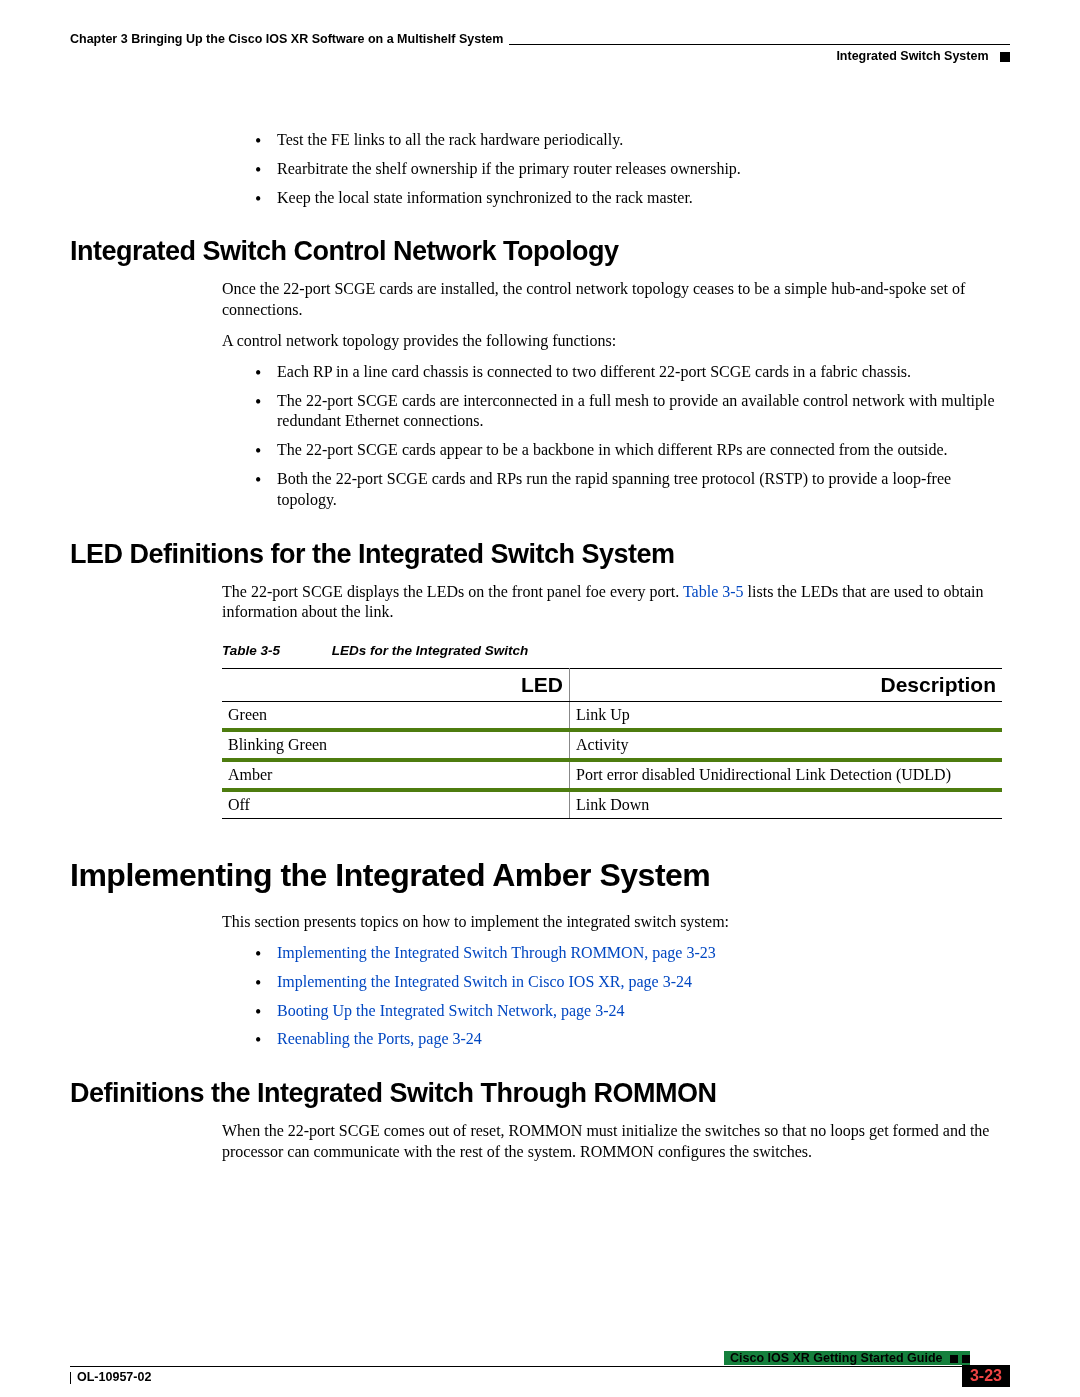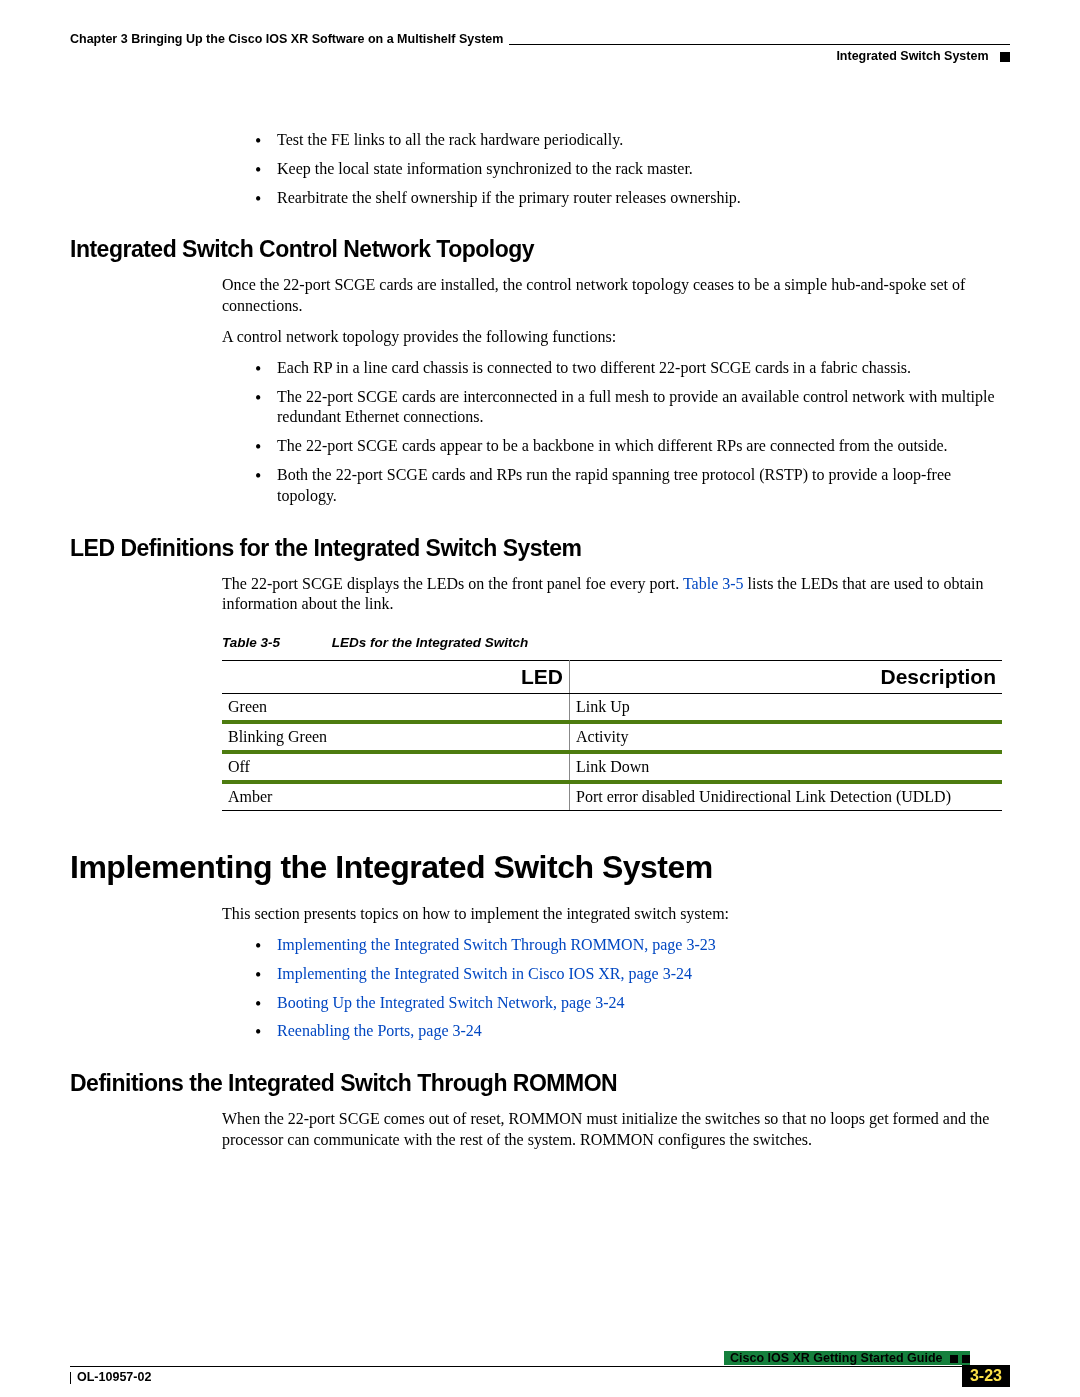--- a/index.html
+++ b/index.html
@@ -75,21 +75,21 @@
   .bullet-list li::before {
     content: "•";
     position: absolute;
     left: 0;
     top: 0;
     font-size: 18px;
   }
   h2.subheading {
     font-family: Arial, Helvetica, sans-serif;
     font-weight: bold;
-    font-size: 23px;
+    font-size: 27px;
     margin: 28px 0 12px 0;
     letter-spacing: -0.5px;
   }
   h1.heading {
     font-family: Arial, Helvetica, sans-serif;
     font-weight: bold;
     font-size: 32px;
     margin: 38px 0 18px 0;
     letter-spacing: -0.5px;
   }
@@ -189,21 +189,21 @@
     border-left: 1px solid #000;
     height: 12px;
     margin-right: 6px;
     vertical-align: middle;
   }
   .page-num {
     position: absolute;
     top: -2px;
     right: 0;
     background: #000;
-    color: #fde047;
+    color: #ef4444;
     font-family: Arial, Helvetica, sans-serif;
     font-weight: bold;
     font-size: 16px;
     padding: 2px 8px;
   }
 </style>
 </head>
 <body>
 
 <div class="page">
@@ -213,22 +213,22 @@
     <div class="header-section">
       <span>Integrated Switch System</span>
       <span class="header-square"></span>
     </div>
   </div>
 
   <div class="content">
 
     <ul class="bullet-list">
       <li>Test the FE links to all the rack hardware periodically.</li>
+      <li>Rearbitrate the shelf ownership if the primary router releases ownership.</li>
       <li>Keep the local state information synchronized to the rack master.</li>
-      <li>Rearbitrate the shelf ownership if the primary router releases ownership.</li>
     </ul>
 
     <h2 class="subheading">Integrated Switch Control Network Topology</h2>
     <p class="body">Once the 22-port SCGE cards are installed, the control network topology ceases to be a simple hub-and-spoke set of connections.</p>
     <p class="body">A control network topology provides the following functions:</p>
     <ul class="bullet-list">
       <li>Each RP in a line card chassis is connected to two different 22-port SCGE cards in a fabric chassis.</li>
       <li>The 22-port SCGE cards are interconnected in a full mesh to provide an available control network with multiple redundant Ethernet connections.</li>
       <li>The 22-port SCGE cards appear to be a backbone in which different RPs are connected from the outside.</li>
       <li>Both the 22-port SCGE cards and RPs run the rapid spanning tree protocol (RSTP) to provide a loop-free topology.</li>
@@ -252,31 +252,31 @@
       <tbody>
         <tr>
           <td>Green</td>
           <td>Link Up</td>
         </tr>
         <tr>
           <td>Blinking Green</td>
           <td>Activity</td>
         </tr>
         <tr>
+          <td>Amber</td>
+          <td>Port error disabled Unidirectional Link Detection (UDLD)</td>
+        </tr>
+        <tr>
           <td>Off</td>
           <td>Link Down</td>
         </tr>
-        <tr>
-          <td>Amber</td>
-          <td>Port error disabled Unidirectional Link Detection (UDLD)</td>
-        </tr>
       </tbody>
     </table>
 
-    <h1 class="heading">Implementing the Integrated Switch System</h1>
+    <h1 class="heading">Implementing the Integrated Amber System</h1>
     <p class="body">This section presents topics on how to implement the integrated switch system:</p>
     <ul class="bullet-list">
       <li><a class="xref">Implementing the Integrated Switch Through ROMMON, page 3-23</a></li>
       <li><a class="xref">Implementing the Integrated Switch in Cisco IOS XR, page 3-24</a></li>
       <li><a class="xref">Booting Up the Integrated Switch Network, page 3-24</a></li>
       <li><a class="xref">Reenabling the Ports, page 3-24</a></li>
     </ul>
 
     <h2 class="subheading">Definitions the Integrated Switch Through ROMMON</h2>
     <p class="body">When the 22-port SCGE comes out of reset, ROMMON must initialize the switches so that no loops get formed and the processor can communicate with the rest of the system. ROMMON configures the switches.</p>

